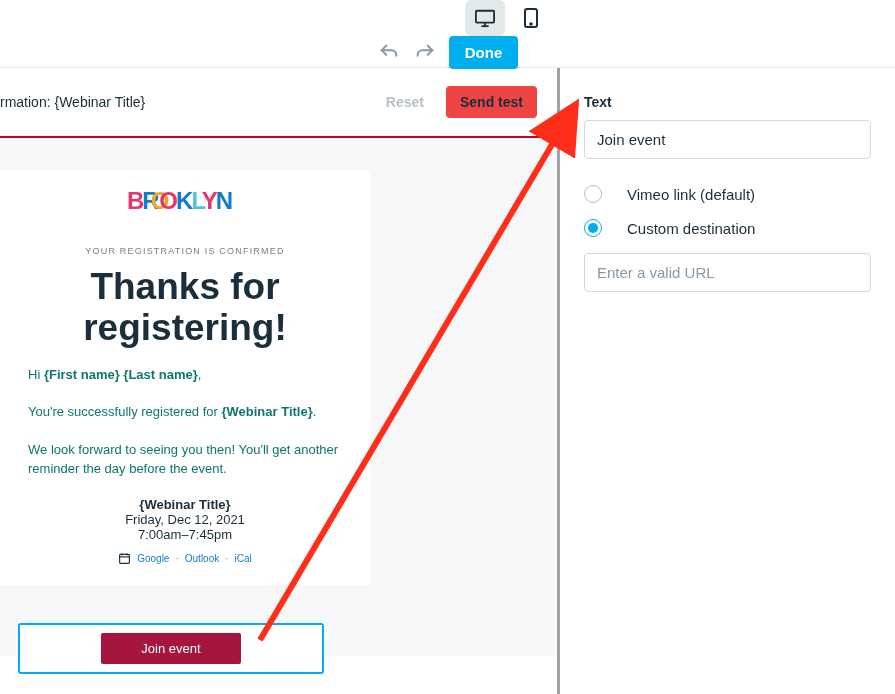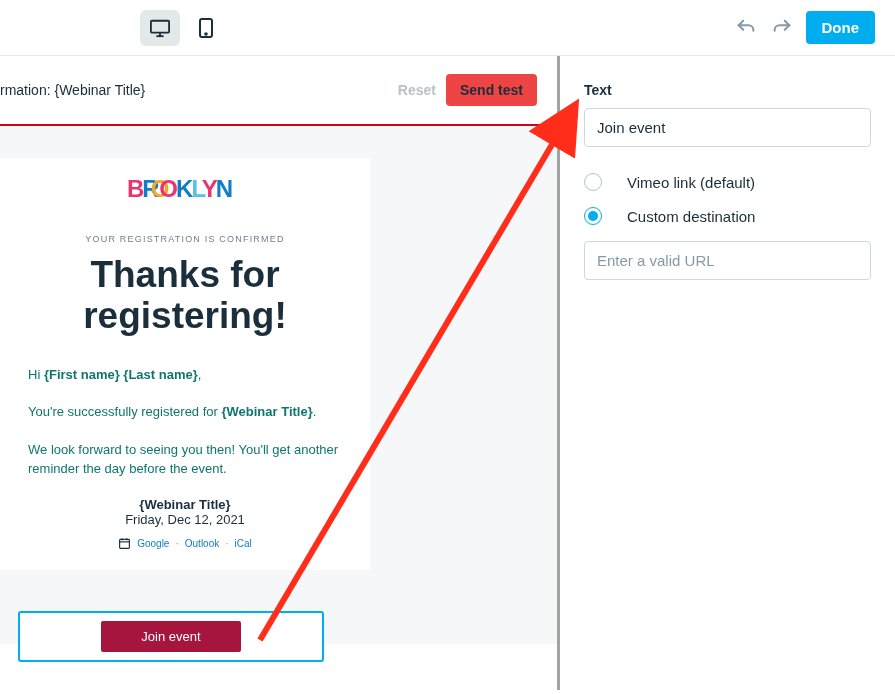--- a/index.html
+++ b/index.html
@@ -1,41 +1,41 @@
 <!DOCTYPE html>
 <html><head>
   <meta charset="utf-8">
   <style>
     * { box-sizing: border-box; margin: 0; padding: 0; }
     body { font-family: -apple-system, BlinkMacSystemFont, "Segoe UI", Helvetica, Arial, sans-serif; color: #1a2e3b; background: #fff; width: 895px; height: 694px; overflow: hidden; position: relative; }
     
-    .top-bar { height: 56px; border-bottom: 1px solid #e3e8eb; display: flex; align-items: center; justify-content: space-between; padding: 0 20px; }
+    .top-bar { height: 68px; border-bottom: 1px solid #e3e8eb; display: flex; align-items: center; padding: 0 20px; flex-direction: column; }
     .device-toggles { display: flex; gap: 6px; margin-left: 120px; }
     .device-btn { width: 40px; height: 36px; border-radius: 6px; display: flex; align-items: center; justify-content: center; cursor: pointer; }
     .device-btn.active { background: #e3e8e9; }
     .top-right { display: flex; align-items: center; gap: 12px; }
     .history-btn { width: 24px; height: 24px; color: #8699a6; cursor: pointer; display:flex; align-items:center; justify-content:center;}
     .done-btn { background: #00adef; color: #fff; font-weight: 700; border: none; border-radius: 4px; padding: 8px 16px; font-size: 15px; cursor: pointer; }
     
     .main { display: flex; height: calc(694px - 60px); }
     .left-panel { width: 560px; border-right: 3px solid #a3a3a3; position: relative; overflow: hidden; }
     .right-panel { flex: 1; padding: 26px 24px; }
     
     .preview-header { display: flex; align-items: center; justify-content: space-between; padding: 18px 20px 18px 0; }
     .preview-title { font-size: 14px; color: #1a2e3b; white-space: nowrap; overflow: hidden; }
-    .preview-actions { display: flex; align-items: center; gap: 10px; }
+    .preview-actions { display: flex; align-items: center; gap: 22px; }
     .reset-btn { color: #b8c2c8; font-size: 14px; font-weight: 600; background: none; border: none; cursor: pointer; }
     .send-test-btn { background: #ef4444; color: #1a2e3b; font-size: 14px; font-weight: 700; border: none; border-radius: 4px; padding: 8px 14px; cursor: pointer; }
     
     .canvas { background: #f6f7f8; height: 520px; border-top: 2px solid #d0021b; padding-top: 32px; position: relative; }
     .email-card { background: #fff; width: 370px; margin-left: 0; padding: 0 28px 20px 28px; }
     .logo-row { text-align: center; padding: 16px 0 28px 0; }
     .logo-svg { display: inline-block; }
     .confirm-label { text-align: center; font-size: 9px; letter-spacing: 1.2px; color: #717f8c; margin-bottom: 10px; }
-    .headline { text-align: center; font-size: 37px; font-weight: 700; color: #1a2e3b; line-height: 1.12; margin-bottom: 28px; }
+    .headline { text-align: center; font-size: 37px; font-weight: 700; color: #1a2e3b; line-height: 1.12; margin-bottom: 16px; }
     .body-text { font-size: 13px; color: #0f766e; line-height: 1.5; margin-bottom: 18px; }
     .body-text b { font-weight: 700; }
     .event-block { text-align: center; font-size: 13px; color: #1a2e3b; margin-top: 6px; }
     .event-title { font-weight: 700; }
     .cal-links { margin-top: 10px; font-size: 10px; color: #8699a6; display:flex; align-items:center; justify-content:center; gap:6px;}
     .cal-links a { color: #0f7dc7; text-decoration: none; }
     .cal-sep { color: #8699a6; }
     .cal-icon { display:inline-flex; }
     
     .button-selected-wrap { position: absolute; left: 18px; width: 306px; border: 2px solid #00adef; border-radius: 3px; padding: 8px; background: #fff; bottom: -18px;}
@@ -109,20 +109,21 @@
           </svg>
         </div>
         <div class="confirm-label">YOUR REGISTRATION IS CONFIRMED</div>
         <div class="headline">Thanks for registering!</div>
         <p class="body-text"><span>Hi </span><b>{First name} {Last name}</b><span>,</span></p>
         <p class="body-text"><span>You're successfully registered for </span><b>{Webinar Title}</b><span>.</span></p>
         <p class="body-text">We look forward to seeing you then! You'll get another reminder the day before the event.</p>
         <div class="event-block">
           <div class="event-title">{Webinar Title}</div>
           <div>Friday, Dec 12, 2021</div>
+          <div>7:00am–7:45pm</div>
           <div class="cal-links">
             <span class="cal-icon">
                 <svg width="13" height="13" viewBox="0 0 16 16" fill="none" stroke="#1a2e3b" stroke-width="1.4">
                   <rect x="2" y="3" width="12" height="11" rx="1"></rect>
                   <line x1="2" y1="6" x2="14" y2="6"></line>
                   <line x1="5" y1="1.5" x2="5" y2="4"></line>
                   <line x1="11" y1="1.5" x2="11" y2="4"></line>
                 </svg>
               </span>
             <a>Google</a>

